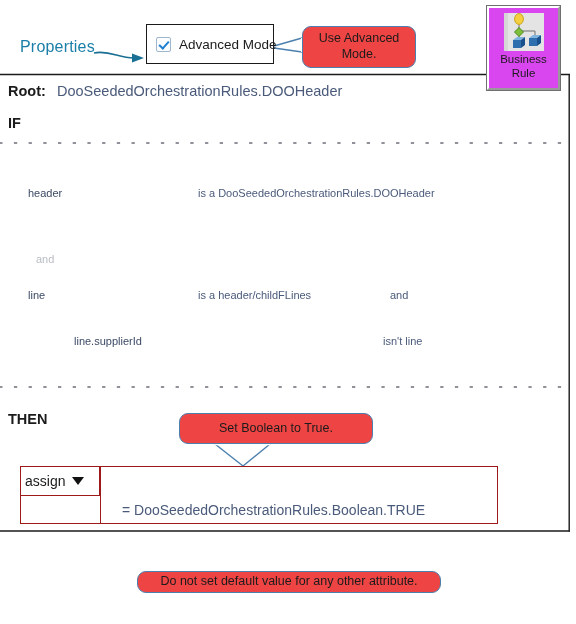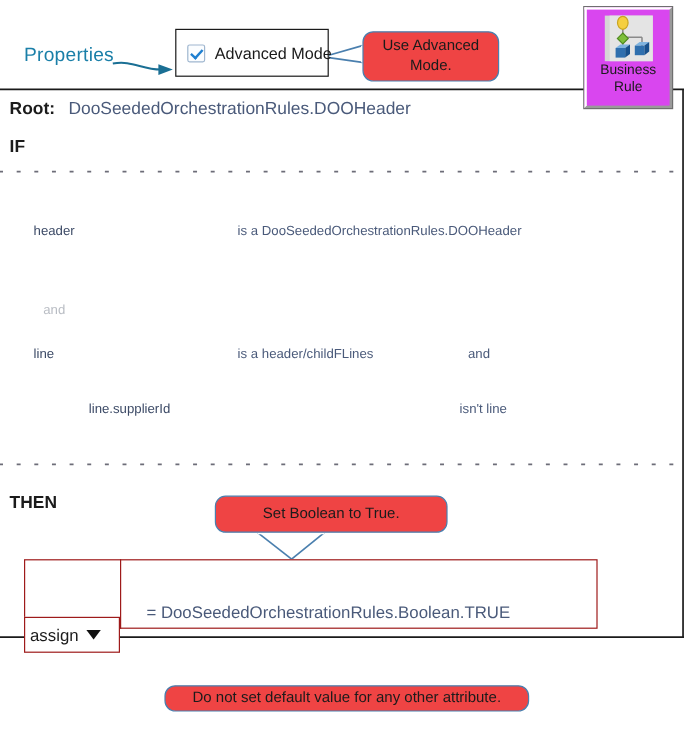--- a/index.html
+++ b/index.html
@@ -170,21 +170,20 @@
   .assign-select {
     position: absolute;
     left: 20px; top: 466px;
     width: 80px; height: 30px;
     border: 1.4px solid #9e1a1a;
     box-sizing: border-box;
     background: #ffffff;
     display: flex;
     align-items: center;
     padding-left: 4px;
-    margin-top: 48px;
   }
   .assign-text {
     font-size: 14px;
     color: #1b1b1b;
   }
   .caret {
     width: 0; height: 0;
     border-left: 6px solid transparent;
     border-right: 6px solid transparent;
     border-top: 8px solid #111111;

